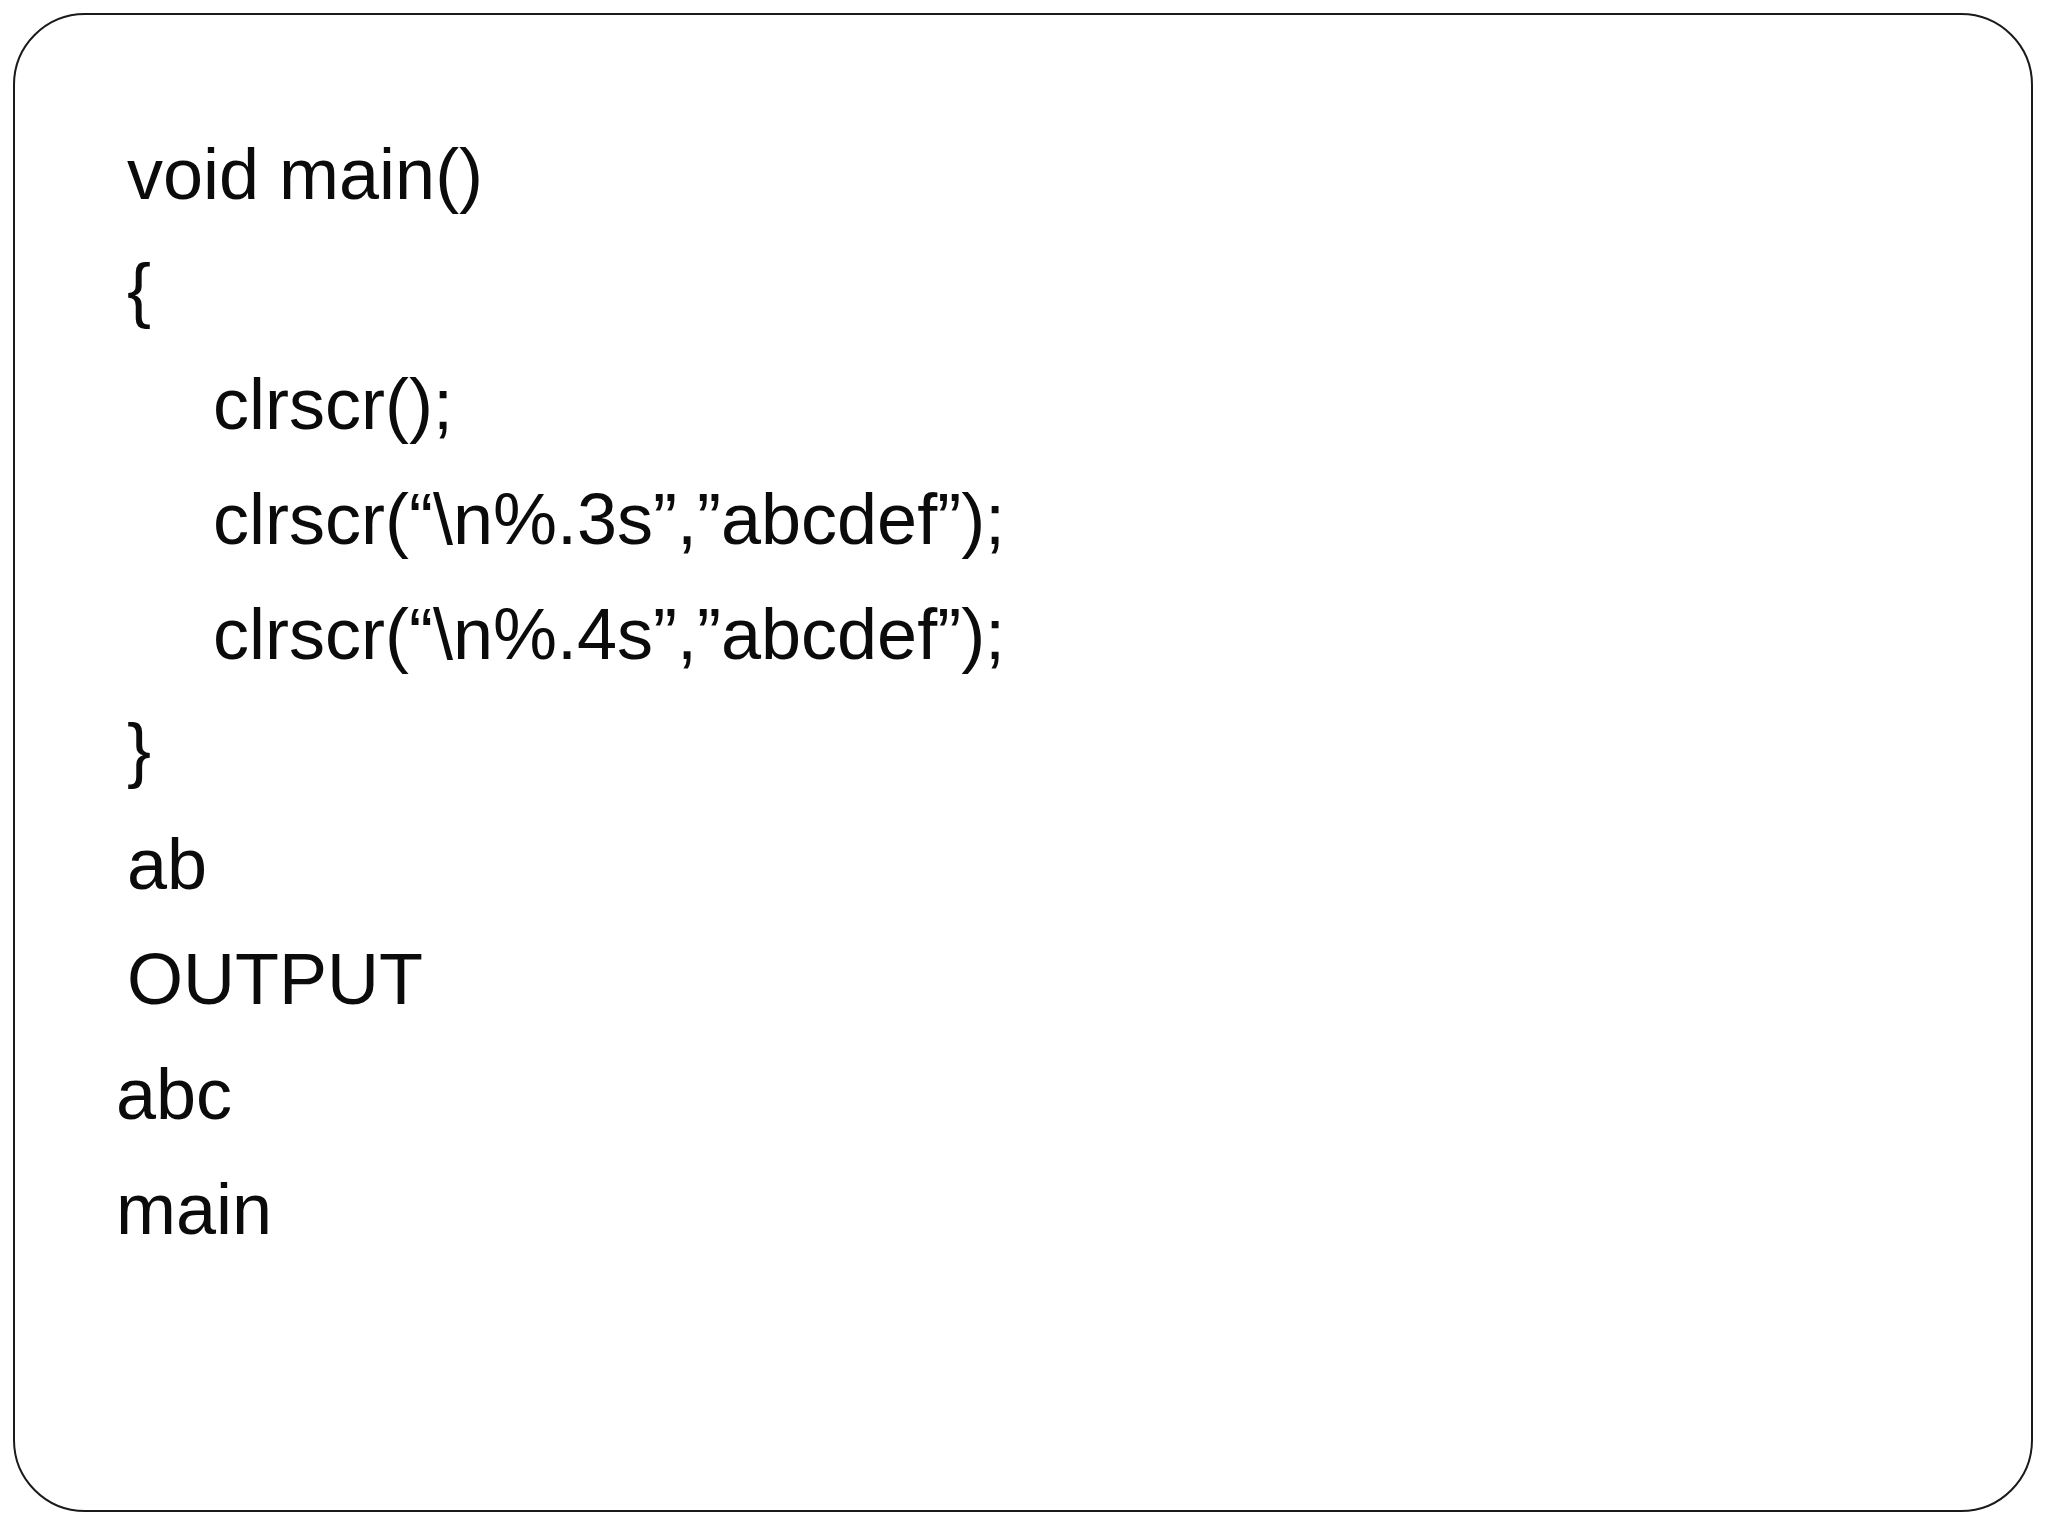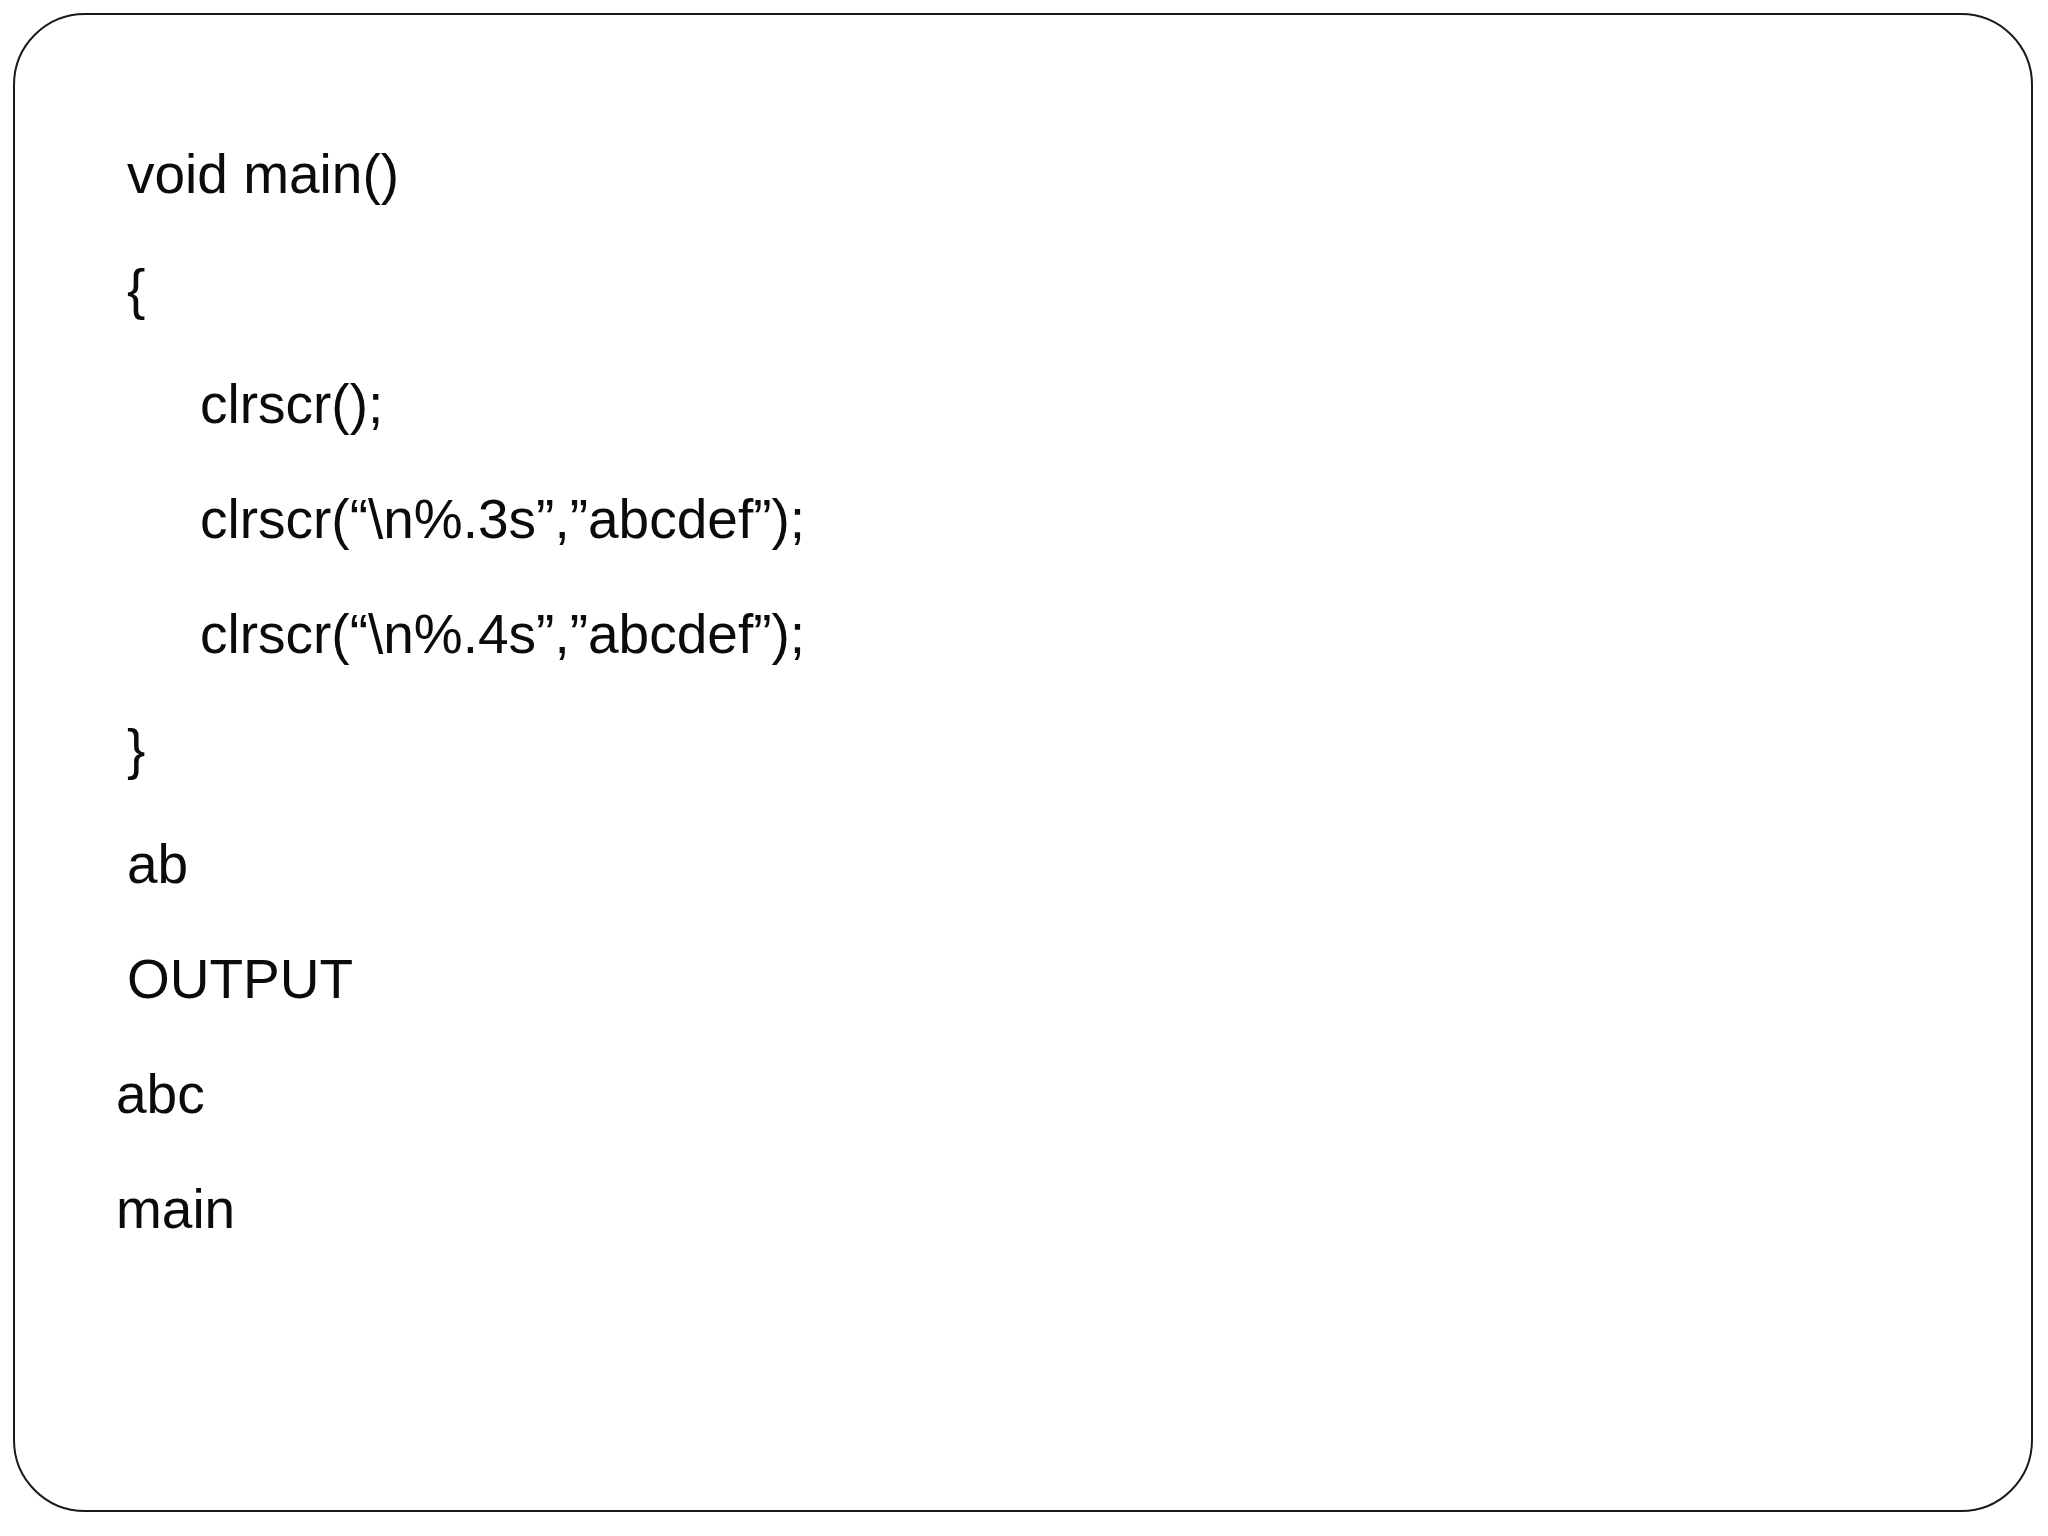--- a/index.html
+++ b/index.html
@@ -34,26 +34,26 @@
   }
   .textblock {
     position: absolute;
     left: 0;
     top: 117px;
     width: 2048px;
   }
   .line {
     height: 115px;
     line-height: 115px;
-    font-size: 55px;
+    font-size: 72px;
     letter-spacing: 0;
     white-space: pre;
   }
   .ind-outer { padding-left: 127px; }
-  .ind-inner { padding-left: 200px; }
+  .ind-inner { padding-left: 200px; margin-left: 13px; }
   .ind-out2  { padding-left: 116px; }
 </style>
 </head>
 <body>
 
 <div class="slide">
   <div class="slide-border"></div>
 
   <div class="textblock">
     <div class="line ind-outer">void main()</div>

